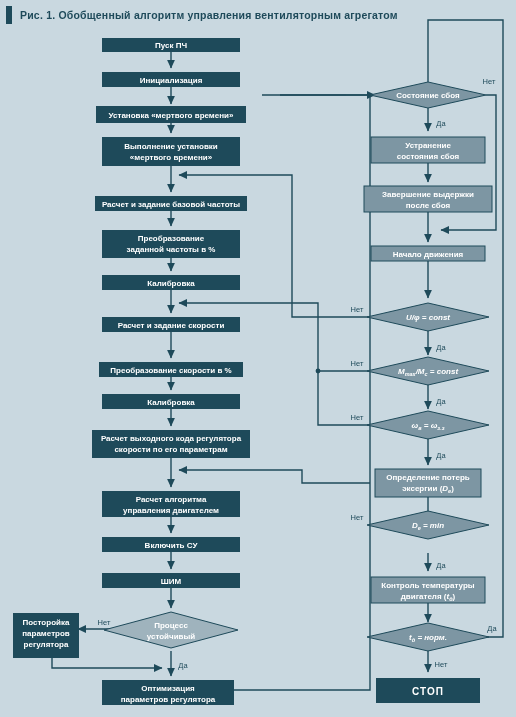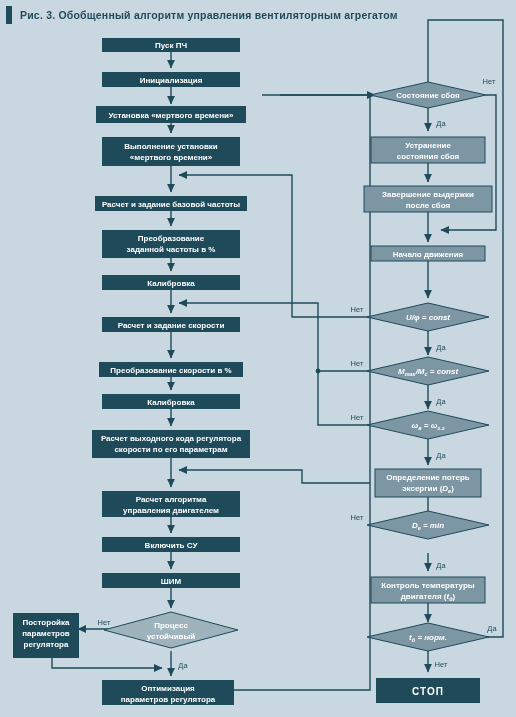--- a/index.html
+++ b/index.html
@@ -37,21 +37,21 @@
             font-family:"Liberation Sans","DejaVu Sans",sans-serif;}
   .link{stroke:#1e4a5a;stroke-width:1.4;fill:none;}
   .subs{font-size:5.5px;}
   .ital{font-style:italic;}
 </style>
 </head>
 <body>
 
 <div id="figure-title">
   <div class="tick"></div>
-  <div class="ttext">Рис. 3. Обобщенный алгоритм управления вентиляторным агрегатом</div>
+  <div class="ttext">Рис. 1. Обобщенный алгоритм управления вентиляторным агрегатом</div>
 </div>
 
 <svg id="chart-svg" width="516" height="717">
   <defs>
     <marker id="arr" markerWidth="9" markerHeight="9" refX="8" refY="4.5" orient="auto" markerUnits="userSpaceOnUse">
       <path d="M0,0.6 L8.5,4.5 L0,8.4 z" fill="#1e4a5a"></path>
     </marker>
   </defs>
 
   <g>

